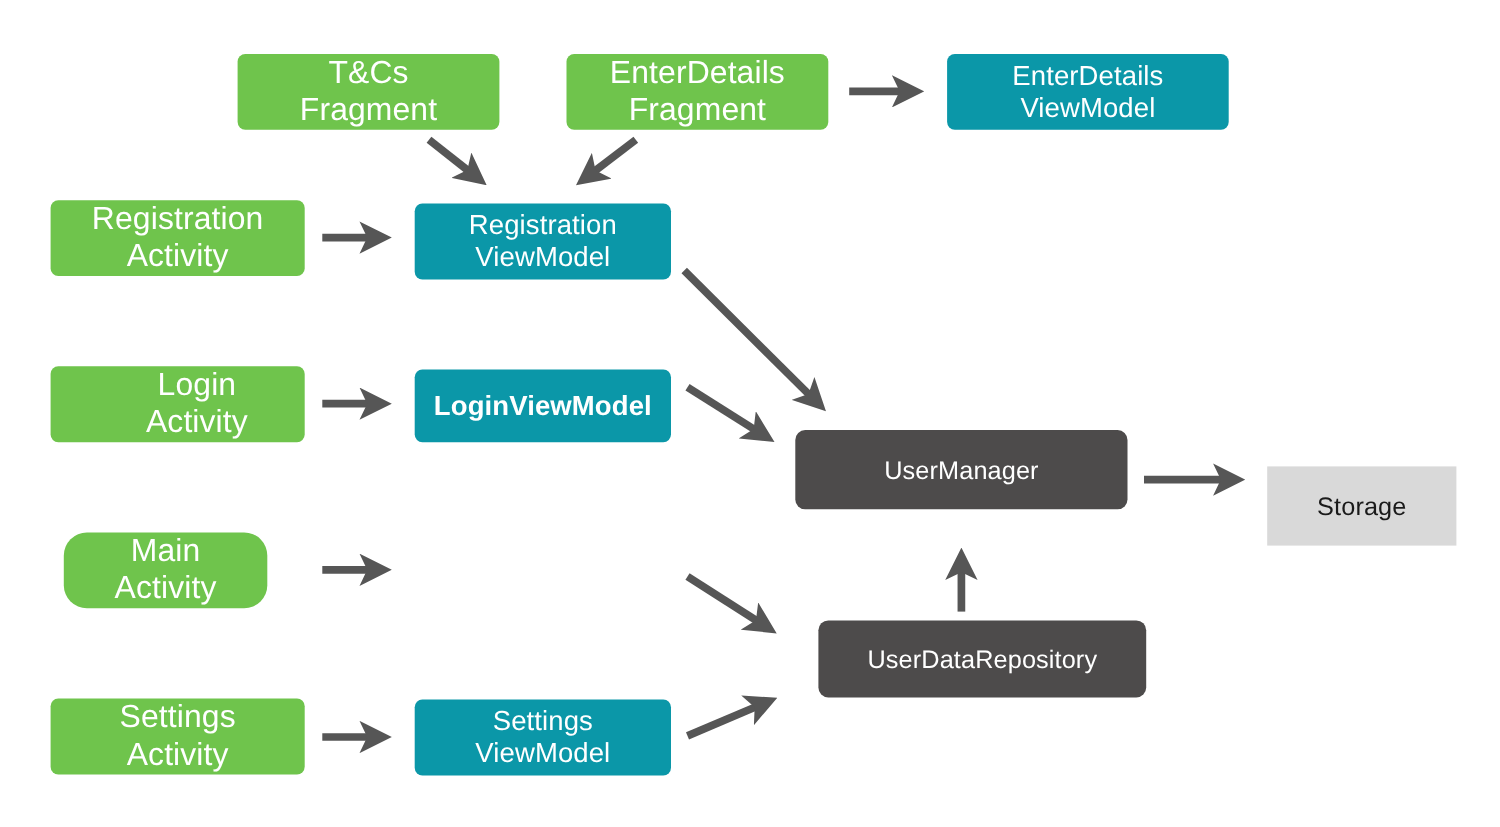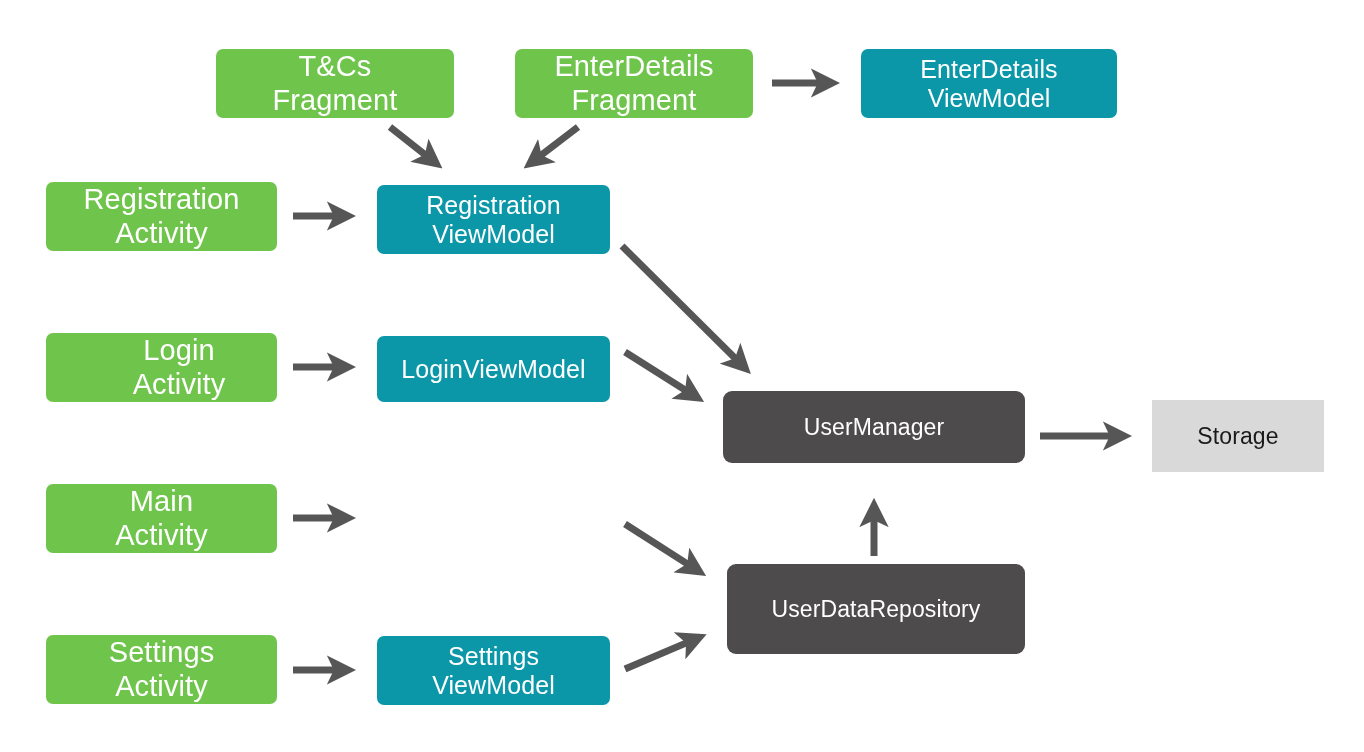--- a/index.html
+++ b/index.html
@@ -94,24 +94,24 @@
   <div class="node node-green" style="left: 515px; top: 49px; width: 238px; height: 69px;">EnterDetails
 Fragment</div>
   <div class="node node-teal" style="left: 861px; top: 49px; width: 256px; height: 69px;">EnterDetails
 ViewModel</div>
   <div class="node node-green" style="left: 46px; top: 182px; width: 231px; height: 69px;">Registration
 Activity</div>
   <div class="node node-teal" style="left: 377px; top: 185px; width: 233px; height: 69px;">Registration
 ViewModel</div>
   <div class="node node-green" style="left: 46px; top: 333px; width: 231px; height: 69px; padding-left: 35px;">Login
 Activity</div>
-  <div class="node node-teal" style="left: 377px; top: 336px; width: 233px; height: 66px;">LoginViewModel</div>
+  <div class="node node-teal" style="left: 377px; top: 336px; width: 233px; height: 66px; font-weight: bold;">LoginViewModel</div>
   <div class="node node-dark" style="left: 723px; top: 391px; width: 302px; height: 72px;">UserManager</div>
-  <div class="node node-gray" style="left: 1152px; top: 400px; width: 172px; height: 72px;">Storage</div>
-  <div class="node node-green" style="left: 46px; top: 484px; width: 231px; height: 69px;">Main
+  <div class="node node-gray" style="left: 1152px; top: 424px; width: 172px; height: 72px;">Storage</div>
+  <div class="node node-green" style="left: 58px; top: 484px; width: 185px; height: 69px; border-radius: 21px;">Main
 Activity</div>
-  <div class="node node-dark" style="left: 727px; top: 564px; width: 298px; height: 90px;">UserDataRepository</div>
+  <div class="node node-dark" style="left: 744px; top: 564px; width: 298px; height: 70px;">UserDataRepository</div>
   <div class="node node-green" style="left: 46px; top: 635px; width: 231px; height: 69px;">Settings
 Activity</div>
   <div class="node node-teal" style="left: 377px; top: 636px; width: 233px; height: 69px;">Settings
 ViewModel</div>
 
 </div>
 
 </body></html>

